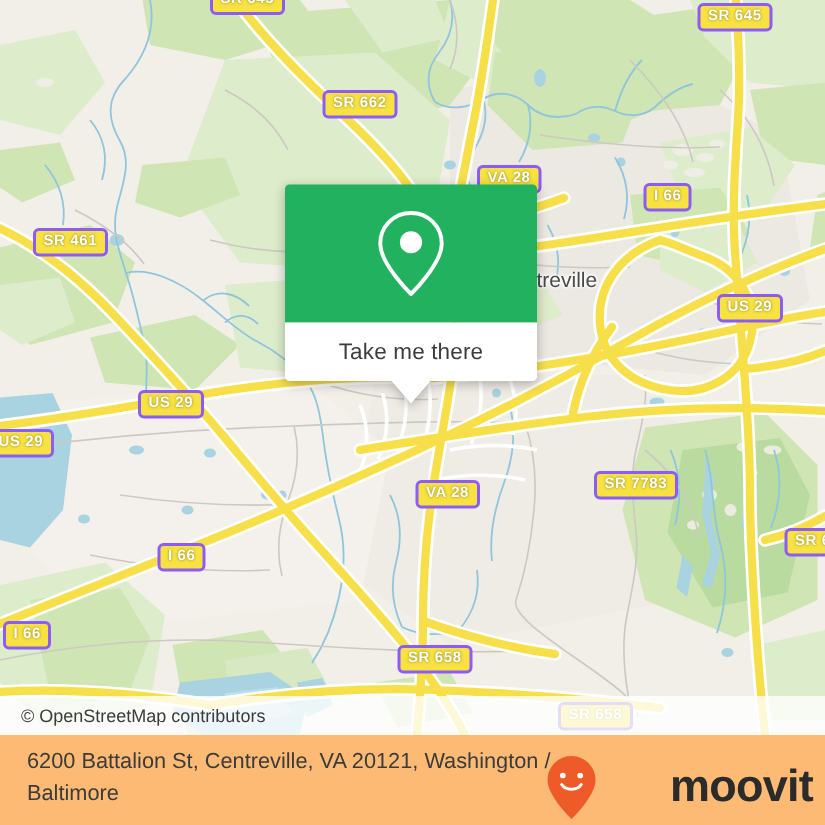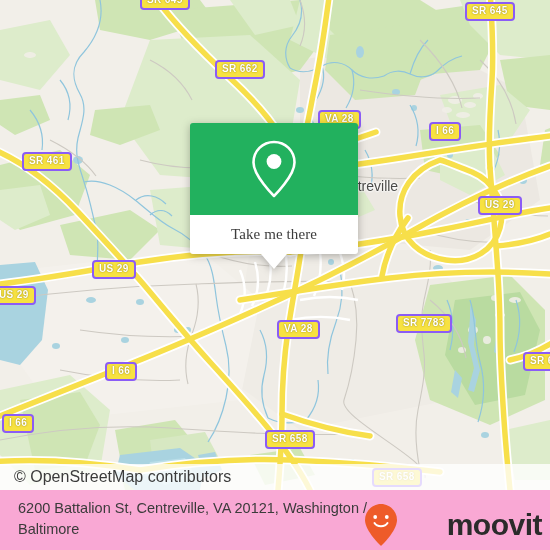--- a/index.html
+++ b/index.html
@@ -42,28 +42,27 @@
   }
 
   
   #attribution{
     position:absolute;left:0;bottom:0;width:550px;height:26px;
     background:rgba(255,255,255,.78);
     display:flex;align-items:center;
     box-sizing:border-box;padding-left:14px;
   }
   #attribution span{
-    font-size:16px;color:#3b3b3b;
+    font-size:12px;color:#3b3b3b;
   }
 
   
   #callout{
     position:absolute;left:190px;top:123px;width:168px;
     filter:drop-shadow(0 2px 4px rgba(0,0,0,.28));
-    font-family:Liberation Serif, serif;
   }
   #callout-green{
     background:#22b15e;
     height:92px;
     border-radius:3px 3px 0 0;
     display:flex;align-items:center;justify-content:center;
   }
   #callout-white{
     background:#ffffff;
     height:39px;
@@ -78,21 +77,21 @@
     margin-left:-13px;
     width:0;height:0;
     border-left:13px solid transparent;
     border-right:13px solid transparent;
     border-top:15px solid #ffffff;
   }
 
   
   #footer{
     position:absolute;left:0;top:490px;width:550px;height:60px;
-    background:#f9a8d4;
+    background:#fdba74;
   }
   #footer-inner{
     position:relative;width:550px;height:60px;
     display:flex;align-items:center;
   }
   #address{
     position:absolute;left:18px;top:8px;width:400px;
     font-size:14.5px;line-height:21px;color:#3b3b3b;
   }
   #moovit-logo{

